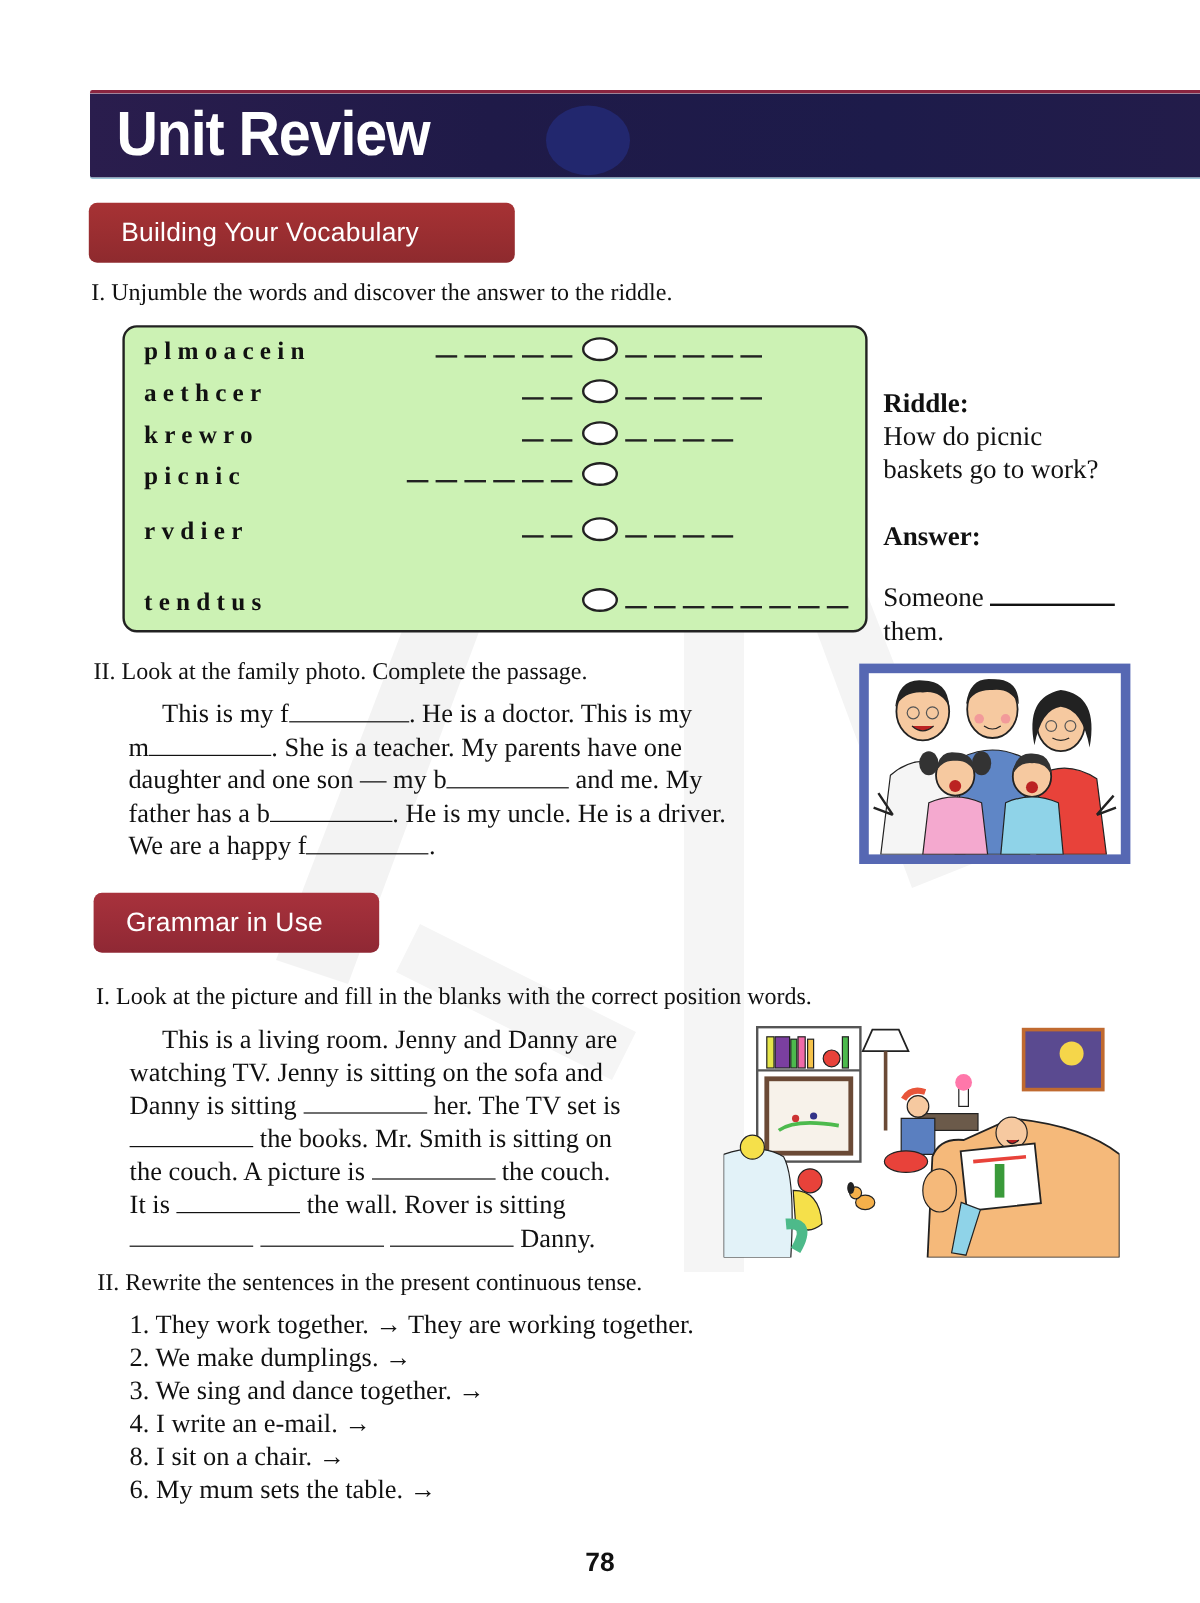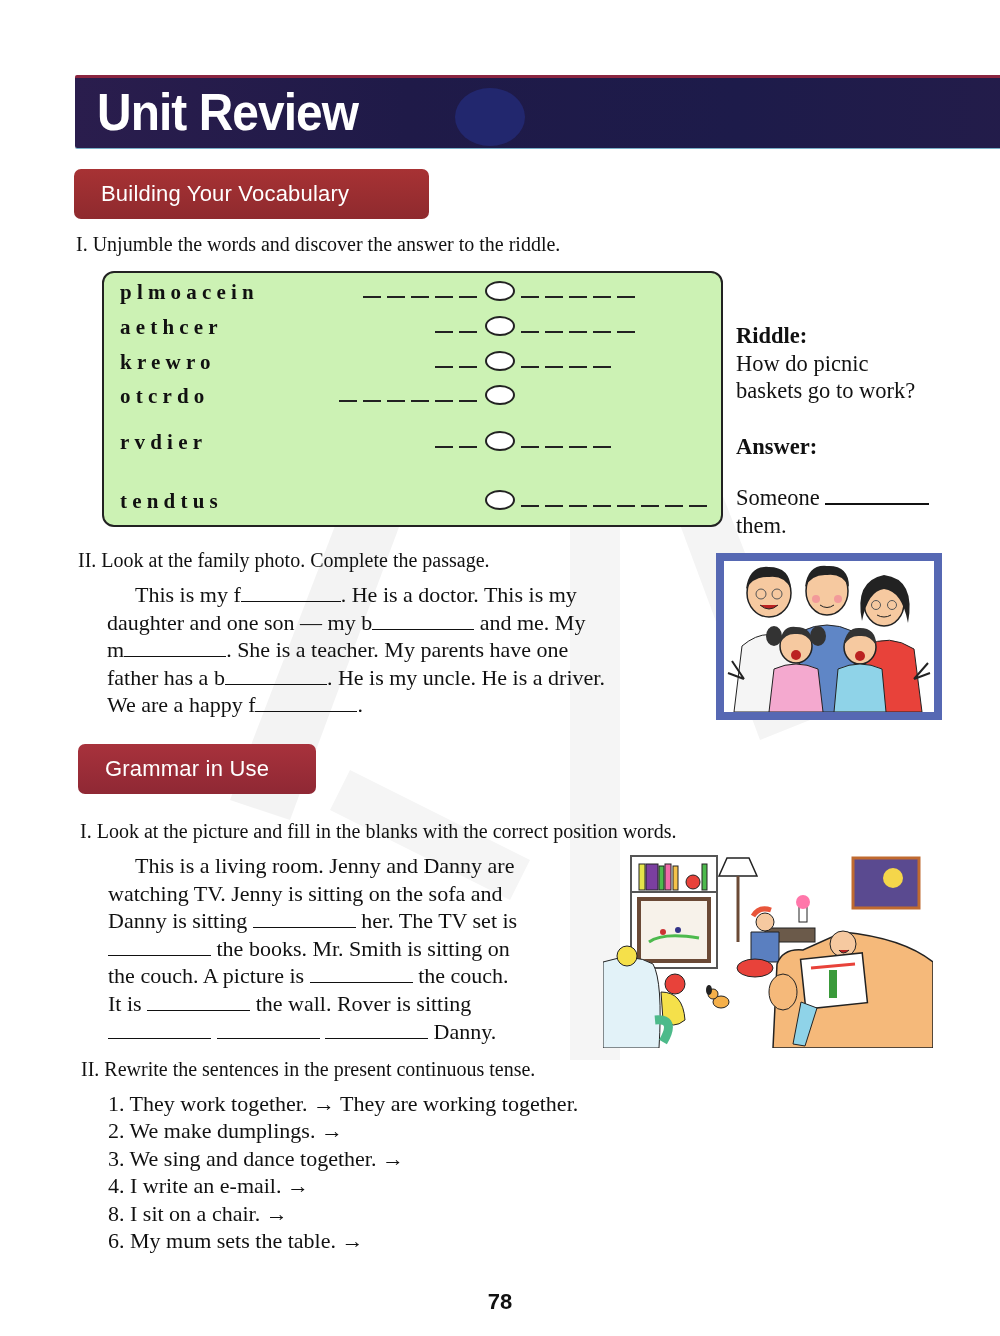--- a/index.html
+++ b/index.html
@@ -104,21 +104,21 @@
       <div class="p-circle"></div>
       <div class="p-dash" style="left: 417px;"><span></span><span></span><span></span><span></span><span></span></div>
     </div>
     <div class="p-row" style="top: 76.6px;">
       <div class="p-word">krewro</div>
       <div class="p-dash" style="left: 331px;"><span></span><span></span></div>
       <div class="p-circle"></div>
       <div class="p-dash" style="left: 417px;"><span></span><span></span><span></span><span></span></div>
     </div>
     <div class="p-row" style="top: 111.4px;">
-      <div class="p-word">otcrdo</div>
+      <div class="p-word">picnic</div>
       <div class="p-dash" style="left: 235px;"><span></span><span></span><span></span><span></span><span></span><span></span></div>
       <div class="p-circle"></div>
     </div>
     <div class="p-row" style="top: 157px;">
       <div class="p-word">rvdier</div>
       <div class="p-dash" style="left: 331px;"><span></span><span></span></div>
       <div class="p-circle"></div>
       <div class="p-dash" style="left: 417px;"><span></span><span></span><span></span><span></span></div>
     </div>
     <div class="p-row" style="top: 215.8px; padding-left: 40px;">
@@ -141,24 +141,24 @@
   <div>them.</div>
 </div>
 
 <div class="heading" style="left:78px; top:549px;">II. Look at the family photo. Complete the passage.</div>
 
 <div class="passage" style="left:107px; top:581px;">
   <div class="line" style="padding-left:28px;">
     <span>This is my f</span><span class="blank-i" style="width:100px;"></span><span>. He is a doctor. This is my</span>
   </div>
   <div class="line">
+    <span>m</span><span class="blank-i" style="width:102px;"></span><span>. She is a teacher. My parents have one</span>
+  </div>
+  <div class="line">
     <span>daughter and one son — my b</span><span class="blank-i" style="width:102px;"></span><span> and me. My</span>
-  </div>
-  <div class="line">
-    <span>m</span><span class="blank-i" style="width:102px;"></span><span>. She is a teacher. My parents have one</span>
   </div>
   <div class="line">
     <span>father has a b</span><span class="blank-i" style="width:102px;"></span><span>. He is my uncle. He is a driver.</span>
   </div>
   <div class="line">
     <span>We are a happy f</span><span class="blank-i" style="width:102px;"></span><span>.</span>
   </div>
 </div>
 
 <div class="family-photo" title="Cartoon family photo: father, uncle, mother, daughter and son">

